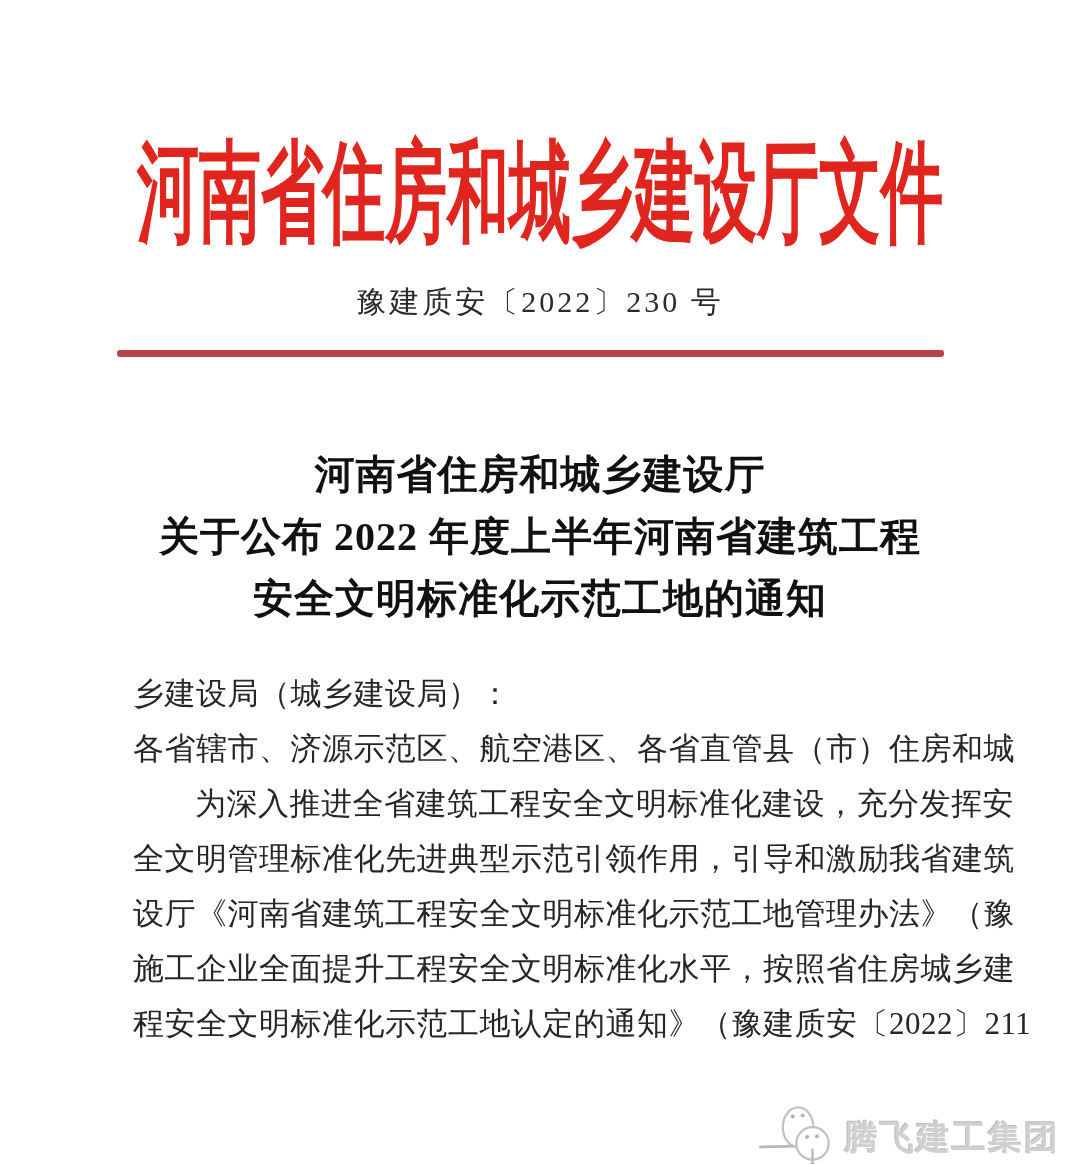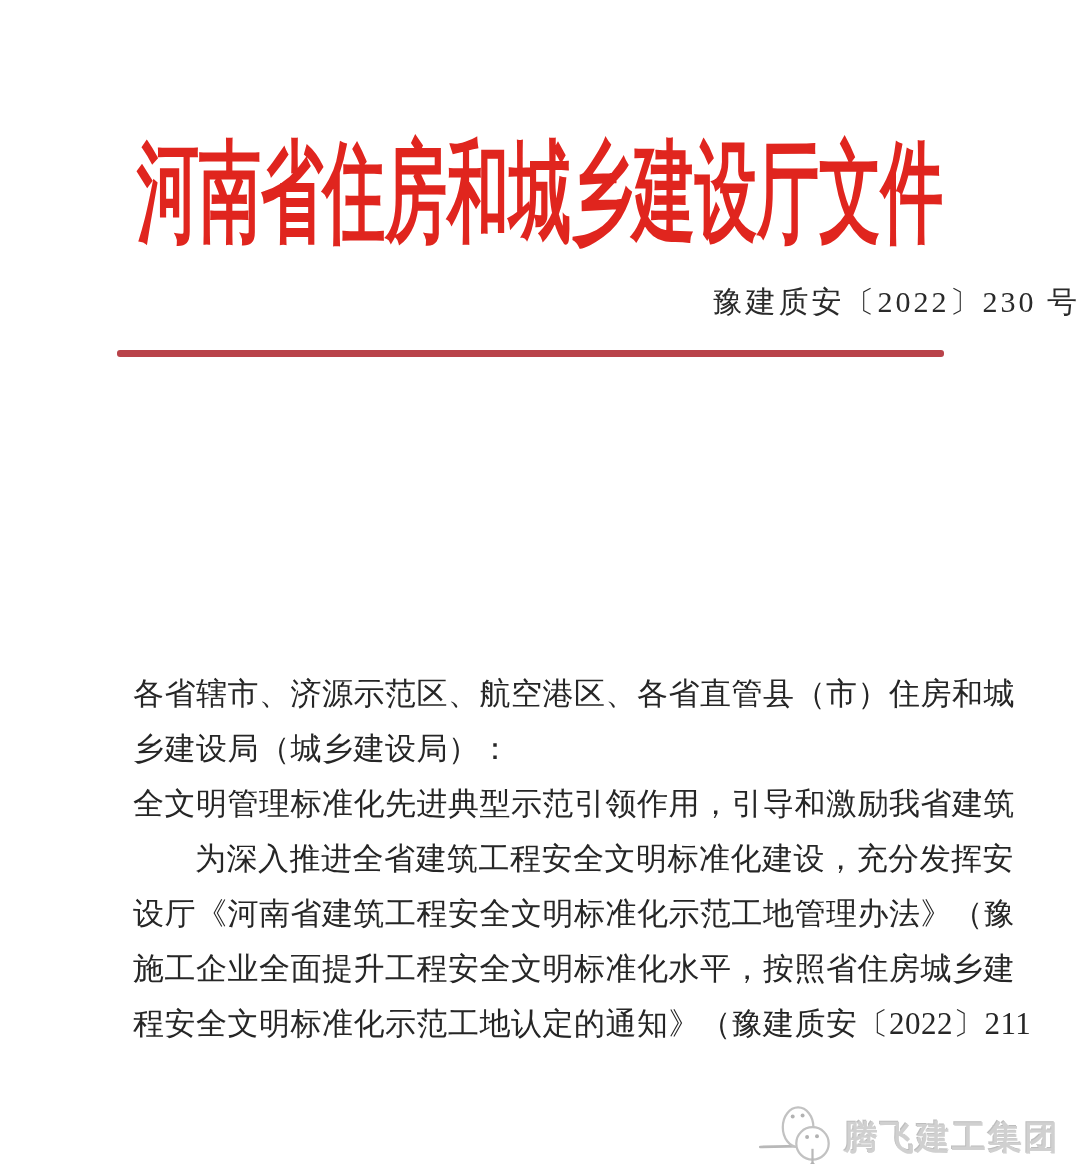--- a/index.html
+++ b/index.html
@@ -30,21 +30,21 @@
       font-weight:bold;
       color:var(--header-red);
       white-space:nowrap;
       transform:scaleY(1.78);
       transform-origin:top center;
       letter-spacing:0px;
     }
     
     .doc-number{
       position:absolute;top:266px;left:0;right:0;
-      text-align:right;
+      text-align:center;
       font-size:30px;
       letter-spacing:3px;
       color:#2a2a2a;
     }
     
     .red-rule{
       position:absolute;top:334px;left:117px;
       width:827px;height:7px;
       background:var(--rule-red);
       border-radius:3px;
@@ -94,26 +94,31 @@
 <div class="page">
 
   <div class="header-title">
     <span class="stretch">河南省住房和城乡建设厅文件</span>
   </div>
 
   <div class="doc-number">豫建质安〔2022〕230 号</div>
 
   <div class="red-rule"></div>
 
+  <div class="notice-title">
+    <div>河南省住房和城乡建设厅</div>
+    <div>关于公布 2022 年度上半年河南省建筑工程</div>
+    <div>安全文明标准化示范工地的通知</div>
+  </div>
 
   <div class="body-text">
+    <div class="body-line">乡建设局（城乡建设局）：</div>
     <div class="body-line">各省辖市、济源示范区、航空港区、各省直管县（市）住房和城</div>
-    <div class="body-line">乡建设局（城乡建设局）：</div>
+    <div class="body-line indent">为深入推进全省建筑工程安全文明标准化建设，充分发挥安</div>
     <div class="body-line">全文明管理标准化先进典型示范引领作用，引导和激励我省建筑</div>
-    <div class="body-line indent">为深入推进全省建筑工程安全文明标准化建设，充分发挥安</div>
     <div class="body-line">设厅《河南省建筑工程安全文明标准化示范工地管理办法》（豫</div>
     <div class="body-line">施工企业全面提升工程安全文明标准化水平，按照省住房城乡建</div>
     <div class="body-line">程安全文明标准化示范工地认定的通知》（豫建质安〔2022〕211</div>
   </div>
 
   <div class="watermark">
     <svg class="watermark-logo" viewBox="0 0 90 80" xmlns="http://www.w3.org/2000/svg">
 
       <line x1="2" y1="50" x2="46" y2="49" stroke="#b8b8b8" stroke-width="3" stroke-linecap="round"></line>
 

